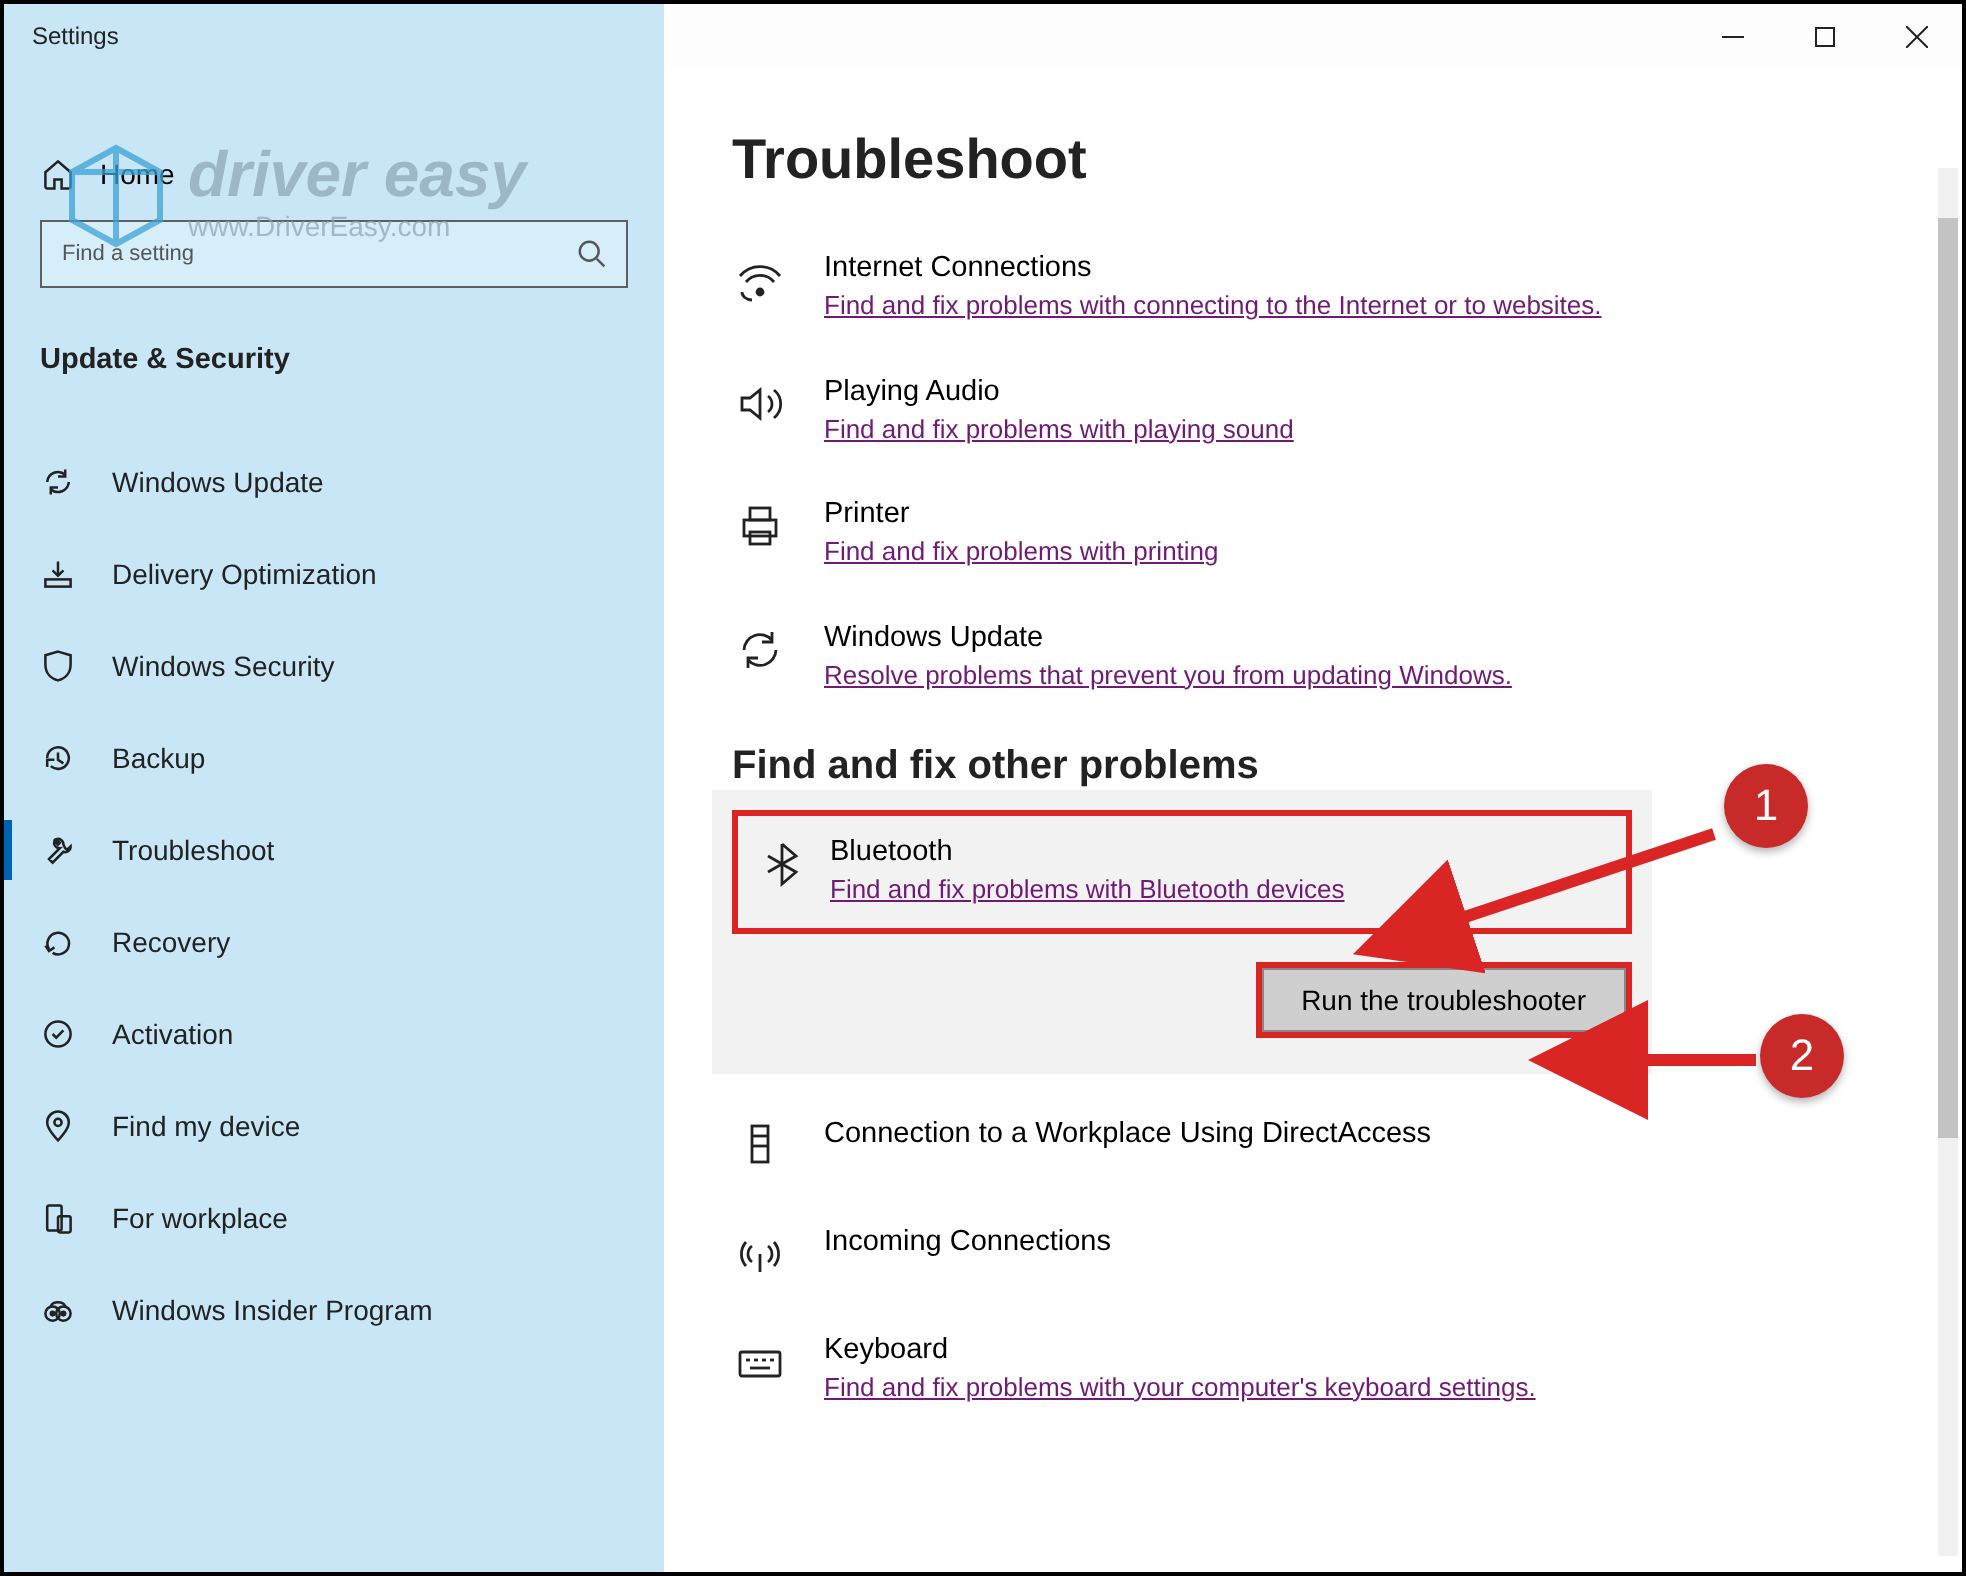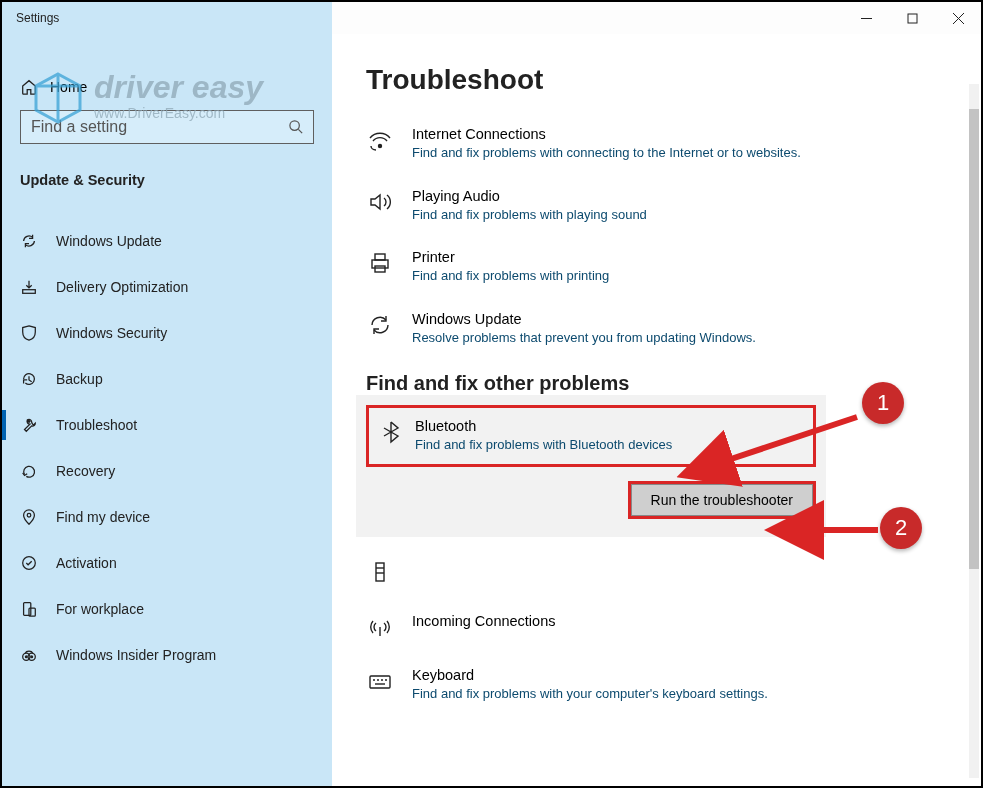--- a/index.html
+++ b/index.html
@@ -9,37 +9,37 @@
   .win-controls { display: flex; }
   .win-btn { width: 46px; height: 32px; display: flex; align-items: center; justify-content: center; color: #222; cursor: default; }
   .win-btn svg { width: 11px; height: 11px; stroke: #222; stroke-width: 1; fill: none; }
   .app { display: flex; height: calc(788px - 36px); }
   .sidebar { width: 330px; background: #c9e6f7; position: relative; padding: 0 18px 0 18px; }
   .watermark { position: absolute; top: 34px; left: 26px; pointer-events: none; opacity: .75; }
   .home-link { display: flex; align-items: center; gap: 12px; margin-top: 44px; margin-bottom: 14px; cursor: default; }
   .home-icon { width: 18px; height: 18px; }
   .home-label { font-size: 14px; color: #000; }
   .search-box { display: flex; align-items: center; justify-content: space-between; border: 1px solid #5f5f5f; background: #d6edfa; height: 34px; padding: 0 10px; margin-bottom: 28px; }
-  .search-box input { border: none; background: transparent; font-size: 16px; width: 100%; outline: none; color: #0369a1; }
+  .search-box input { border: none; background: transparent; font-size: 11px; width: 100%; outline: none; color: #0369a1; }
   .search-box input::placeholder { color: #555; font-style: normal; }
   .search-icon { width: 16px; height: 16px; color: #444; }
   .section-header { font-weight: 600; font-size: 14.5px; color: #222; margin-bottom: 30px; }
   .nav { list-style: none; margin-left: -18px; margin-right: -18px; }
   .nav-item { display: flex; align-items: center; height: 46px; padding: 0 18px; cursor: default; font-size: 14px; color: #222; gap: 18px; position: relative; }
   .nav-item.active::before { content: ""; position: absolute; left: 0; top: 8px; bottom: 8px; width: 4px; background: #0063b1; }
   .nav-icon { width: 18px; height: 18px; display: flex; align-items: center; justify-content: center; }
   .nav-icon svg { width: 18px; height: 18px; stroke: #222; fill: none; stroke-width: 1.4; }
   .main { flex: 1; padding: 30px 34px 0 34px; overflow: hidden; position: relative; }
   .page-title { font-weight: 600; font-size: 28px; color: #222; margin-bottom: 30px; }
   .ts-list { list-style: none; }
   .ts-item { display: flex; gap: 18px; margin-bottom: 26px; max-width: 460px; }
   .ts-icon { width: 28px; height: 28px; flex-shrink: 0; display: flex; align-items: center; justify-content: center; }
   .ts-icon svg { width: 26px; height: 26px; stroke: #222; fill: none; stroke-width: 1.4; }
   .ts-title { font-size: 14.5px; color: #000; margin-bottom: 2px; }
-  .ts-desc { font-size: 13px; color: #0c4a6e; line-height: 1.35; }
+  .ts-desc { font-size: 13px; color: #701a75; line-height: 1.35; text-decoration: underline; }
   .subheader { font-weight: 600; font-size: 20px; color: #222; margin-top: 14px; }
   .expanded { background: #f2f2f2; margin-left: -10px; padding: 10px 10px 18px 10px; width: 470px; margin-bottom: 22px; }
   .expanded .ts-item { margin-bottom: 14px; }
   .redbox { border: 3px solid #da2525; }
   .redbox-item { padding: 10px 8px; margin: 0; gap: 10px; }
   .run-btn-wrap { display: flex; justify-content: flex-end; }
   .run-btn { border: 3px solid #da2525; background: #cfcfcf; padding: 8px 20px; font-size: 14px; box-shadow: inset 0 0 0 1px #888; }
   .scrollbar-track { position: absolute; right: 2px; top: 50px; bottom: 8px; width: 10px; background: #f1f1f1; }
   .scrollbar-thumb { position: absolute; right: 2px; top: 75px; width: 10px; height: 460px; background: #c3c3c3; }
   
@@ -149,34 +149,34 @@
             <svg viewBox="0 0 20 20">
               <path d="M5 14a6 6 0 1 1 2 2"></path>
               <path d="M3 12l2 3 3-2"></path>
             </svg>
           </span>
           <span>Recovery</span>
         </li>
       <li class="nav-item">
           <span class="nav-icon">
             <svg viewBox="0 0 20 20">
+              <circle cx="10" cy="10" r="7"></circle>
+              <path d="M7 10l2 2 4-4"></path>
+            </svg>
+          </span>
+          <span>Activation</span>
+        </li>
+      <li class="nav-item">
+          <span class="nav-icon">
+            <svg viewBox="0 0 20 20">
               <path d="M10 2a6 6 0 0 1 6 6c0 4-6 10-6 10S4 12 4 8a6 6 0 0 1 6-6z"></path>
               <circle cx="10" cy="8" r="2"></circle>
             </svg>
           </span>
           <span>Find my device</span>
-        </li>
-      <li class="nav-item">
-          <span class="nav-icon">
-            <svg viewBox="0 0 20 20">
-              <circle cx="10" cy="10" r="7"></circle>
-              <path d="M7 10l2 2 4-4"></path>
-            </svg>
-          </span>
-          <span>Activation</span>
         </li>
       <li class="nav-item">
           <span class="nav-icon">
             <svg viewBox="0 0 20 20">
               <rect x="4" y="3" width="8" height="14" rx="1"></rect>
               <rect x="10" y="9" width="7" height="9" rx="1"></rect>
             </svg>
           </span>
           <span>For workplace</span>
         </li>
@@ -272,20 +272,21 @@
     <ul class="ts-list">
       <li class="ts-item">
         <span class="ts-icon">
             <svg viewBox="0 0 26 26">
               <rect x="9" y="3" width="8" height="18"></rect>
               <line x1="9" y1="8" x2="17" y2="8"></line>
               <line x1="9" y1="13" x2="17" y2="13"></line>
             </svg>
           </span>
         <div>
+            <div class="ts-title">Connection to a Workplace Using DirectAccess</div>
           </div>
       </li>
       <li class="ts-item">
         <span class="ts-icon">
             <svg viewBox="0 0 26 26">
               <path d="M6 7a9 9 0 0 0 0 12M20 7a9 9 0 0 1 0 12M9 9a5 5 0 0 0 0 8M17 9a5 5 0 0 1 0 8"></path>
               <line x1="13" y1="13" x2="13" y2="22"></line>
             </svg>
           </span>
         <div>

